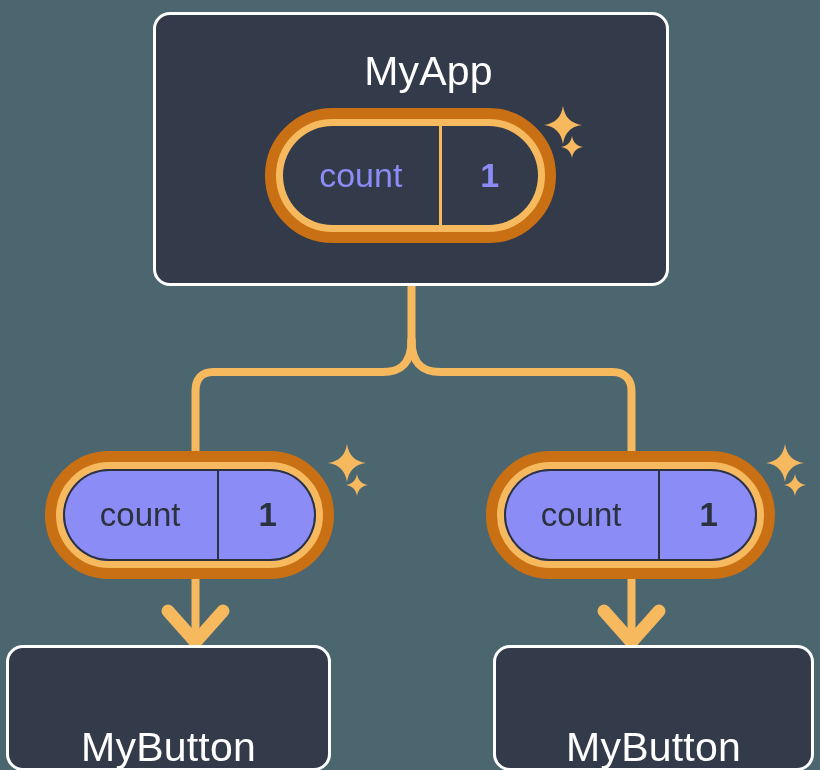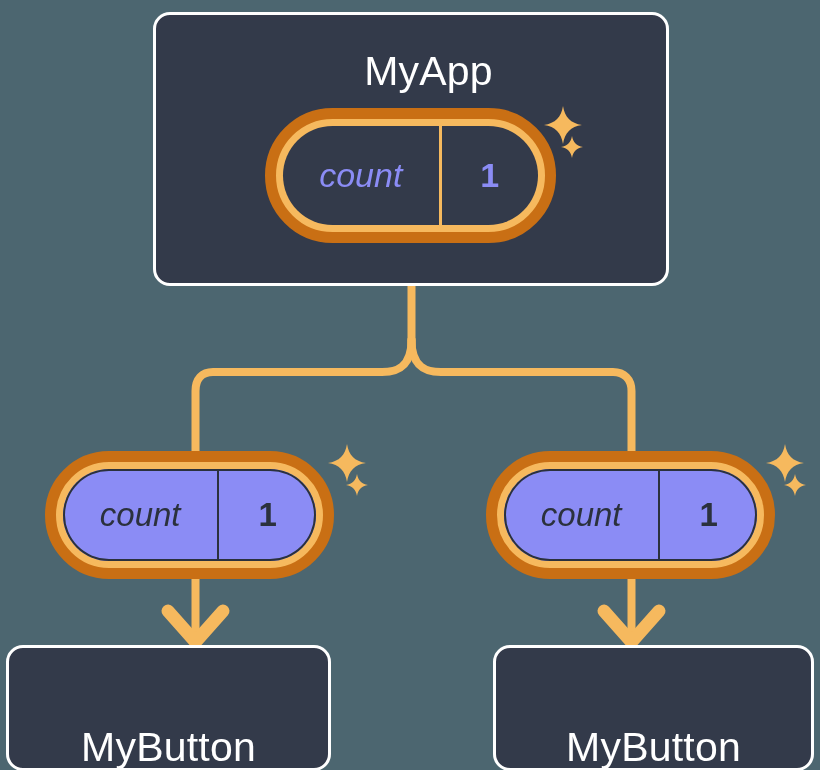--- a/index.html
+++ b/index.html
@@ -97,21 +97,20 @@
     overflow: hidden;
   }
   .pill-cell {
     display: flex;
     align-items: center;
     justify-content: center;
     user-select: none;
   }
   .pill-key {
     flex: 0 0 61%;
-    font-style: italic;
   }
   .pill-val {
     flex: 1;
   }
 
   
   .pill.root-pill {
     left: 265px;
     top: 108px;
     width: 291px;

